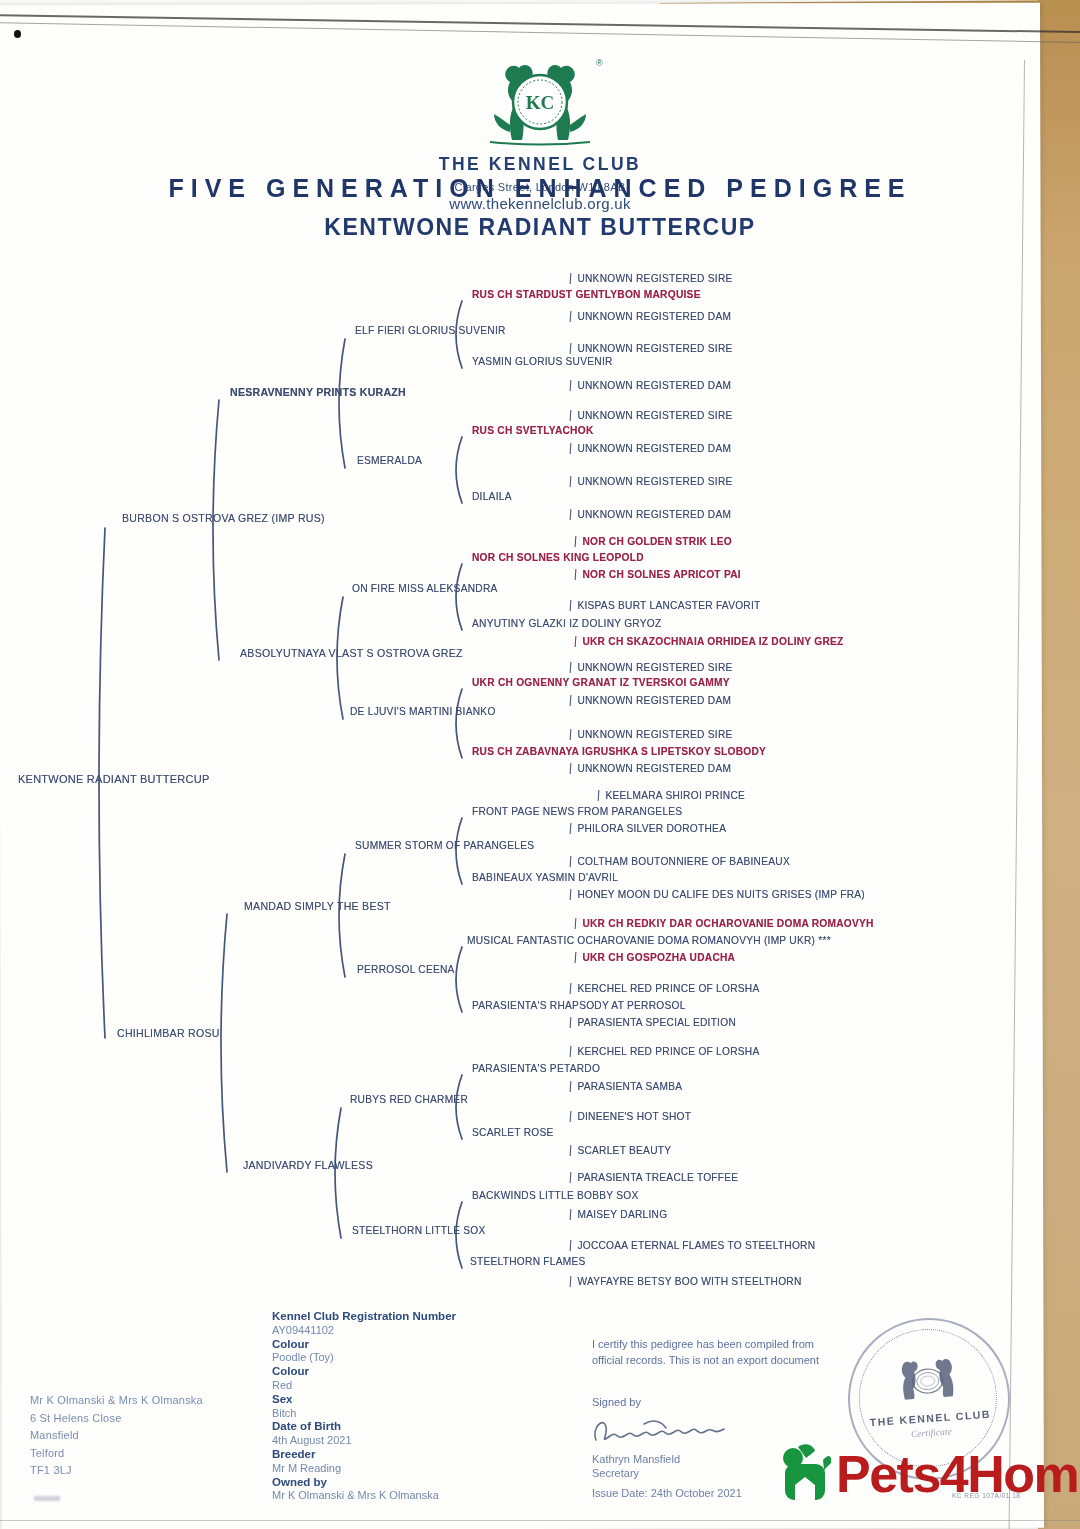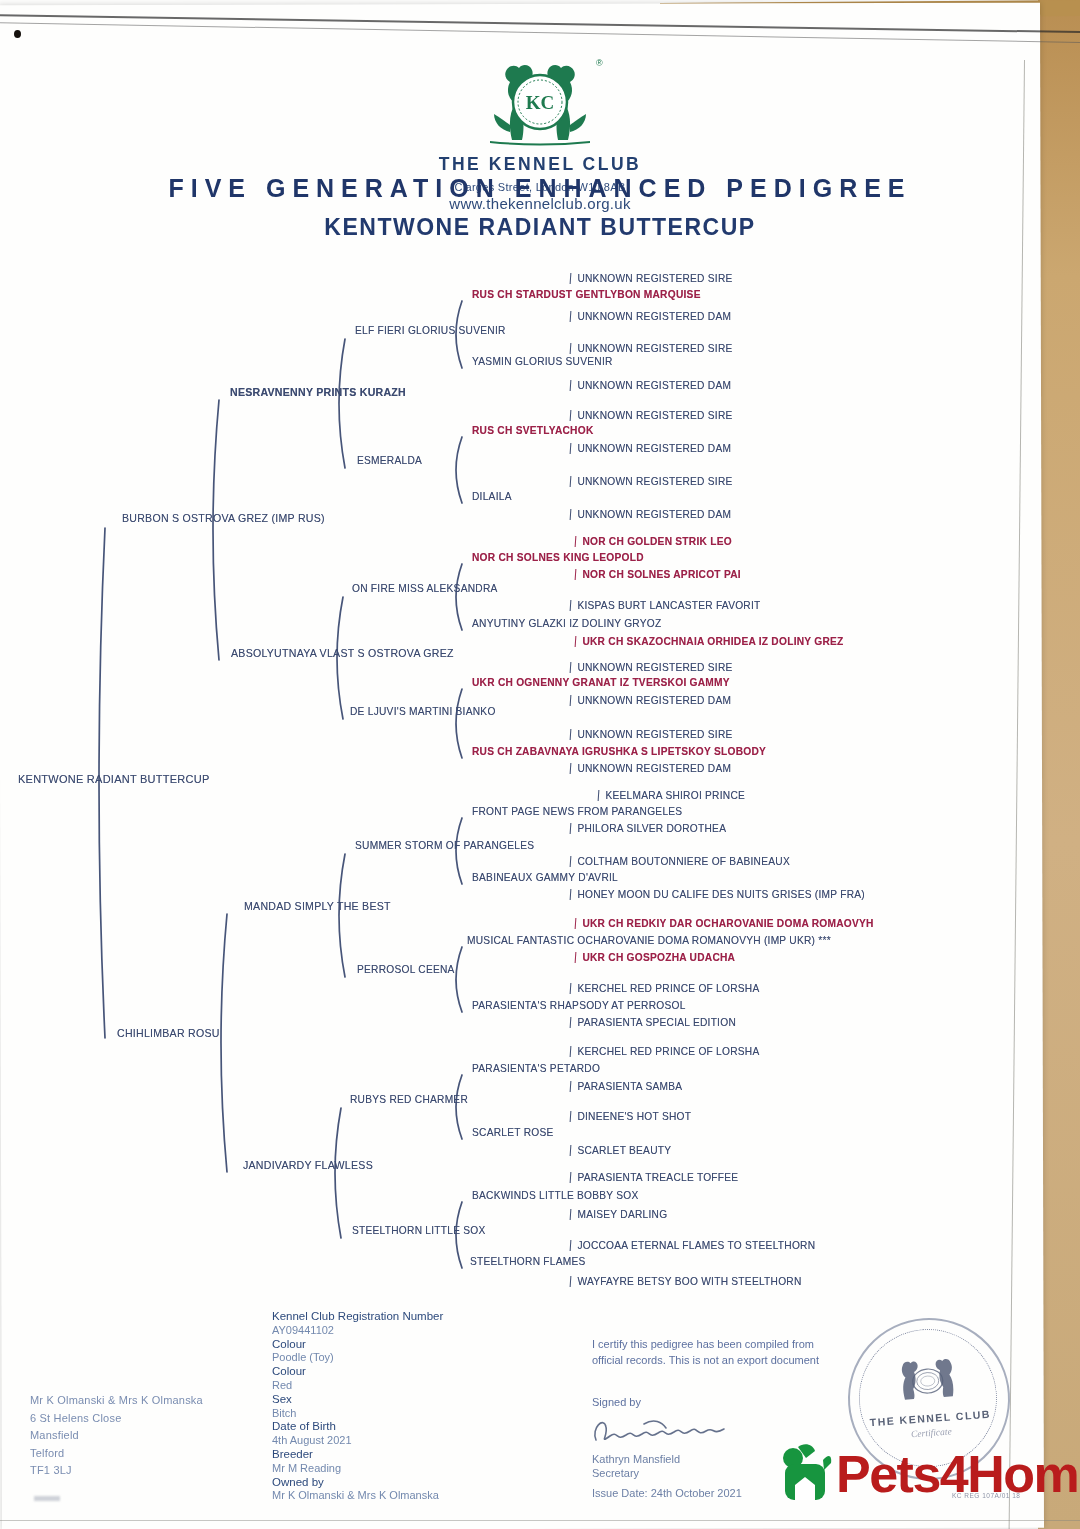--- a/index.html
+++ b/index.html
@@ -43,21 +43,21 @@
   .node.g1,.node.g2{font-size:10.6px;}
   .node.red{color:#9c2148;font-weight:bold;text-shadow:0 0 .4px rgba(150,30,70,.45);}
   .tick{display:inline-block;width:1.4px;height:11px;background:currentColor;
     margin-right:6px;vertical-align:-2px;transform:rotate(4deg);}
   .bracket-layer{position:absolute;left:0;top:0;}
   .bracket-layer path{stroke:#2d3d66;stroke-width:1.7;fill:none;opacity:.88;stroke-linecap:round;}
 
   
   .addr-block{position:absolute;left:30px;top:1392px;font-size:11px;color:#7a8db1;line-height:17.5px;letter-spacing:.2px;}
   .fields{position:absolute;left:272px;top:1310px;width:330px;}
-  .flabel{font-weight:normal;color:#2d4a7c;font-size:11.5px;line-height:13.8px;}
+  .flabel{font-weight:bold;color:#2d4a7c;font-size:11.5px;line-height:13.8px;}
   .fvalue{color:#7389ae;font-size:11px;line-height:13.8px;}
   .certify{position:absolute;left:592px;top:1336px;width:250px;font-size:11px;color:#5d71a0;line-height:16px;}
   .signedby{position:absolute;left:592px;top:1396px;font-size:11px;color:#5d71a0;}
   .signature{position:absolute;left:586px;top:1408px;}
   .signature path{stroke:#4a5878;stroke-width:1.6;fill:none;stroke-linecap:round;opacity:.85;}
   .signatory{position:absolute;left:592px;top:1452px;font-size:11px;color:#6d80a6;line-height:14px;}
   .issuedate{position:absolute;left:592px;top:1487px;font-size:11px;color:#6d80a6;}
 
   
   .stamp{position:absolute;left:848px;top:1318px;width:158px;height:158px;border-radius:50%;
@@ -125,41 +125,41 @@
     <path d="M 462 818 Q 450 851 462 884"></path>
     <path d="M 462 947 Q 450 979.5 462 1012"></path>
     <path d="M 462 1075 Q 450 1107 462 1139"></path>
     <path d="M 462 1202 Q 450 1235 462 1268"></path>
   </svg>
 <div class="tree">
     <div class="node g0" style="left: 18px; top: 773px;">KENTWONE RADIANT BUTTERCUP</div>
     <div class="node g1" style="left: 122px; top: 512px;">BURBON S OSTROVA GREZ (IMP RUS)</div>
     <div class="node g1" style="left: 117px; top: 1027px;">CHIHLIMBAR ROSU</div>
     <div class="node g2" style="left: 230px; top: 386px; font-weight: bold;">NESRAVNENNY PRINTS KURAZH</div>
-    <div class="node g2" style="left: 231px; top: 647px; text-align: center;">ABSOLYUTNAYA VLAST S OSTROVA GREZ</div>
+    <div class="node g2" style="left: 240px; top: 647px; text-align: center;">ABSOLYUTNAYA VLAST S OSTROVA GREZ</div>
     <div class="node g2" style="left: 244px; top: 900px;">MANDAD SIMPLY THE BEST</div>
     <div class="node g2" style="left: 243px; top: 1159px;">JANDIVARDY FLAWLESS</div>
     <div class="node g3" style="left: 355px; top: 325px;">ELF FIERI GLORIUS SUVENIR</div>
     <div class="node g3" style="left: 357px; top: 455px;">ESMERALDA</div>
     <div class="node g3" style="left: 352px; top: 583px;">ON FIRE MISS ALEKSANDRA</div>
     <div class="node g3" style="left: 350px; top: 706px;">DE LJUVI'S MARTINI BIANKO</div>
     <div class="node g3" style="left: 355px; top: 840px;">SUMMER STORM OF PARANGELES</div>
     <div class="node g3" style="left: 357px; top: 964px;">PERROSOL CEENA</div>
     <div class="node g3" style="left: 350px; top: 1094px;">RUBYS RED CHARMER</div>
     <div class="node g3" style="left: 352px; top: 1225px;">STEELTHORN LITTLE SOX</div>
     <div class="node g4 red" style="left: 472px; top: 289px;">RUS CH STARDUST GENTLYBON MARQUISE</div>
     <div class="node g4" style="left: 472px; top: 356px;">YASMIN GLORIUS SUVENIR</div>
     <div class="node g4 red" style="left: 472px; top: 425px;">RUS CH SVETLYACHOK</div>
     <div class="node g4" style="left: 472px; top: 491px;">DILAILA</div>
     <div class="node g4 red" style="left: 472px; top: 552px;">NOR CH SOLNES KING LEOPOLD</div>
     <div class="node g4" style="left: 472px; top: 618px;">ANYUTINY GLAZKI IZ DOLINY GRYOZ</div>
     <div class="node g4 red" style="left: 472px; top: 677px;">UKR CH OGNENNY GRANAT IZ TVERSKOI GAMMY</div>
     <div class="node g4 red" style="left: 472px; top: 746px;">RUS CH ZABAVNAYA IGRUSHKA S LIPETSKOY SLOBODY</div>
     <div class="node g4" style="left: 472px; top: 806px;">FRONT PAGE NEWS FROM PARANGELES</div>
-    <div class="node g4" style="left: 472px; top: 872px;">BABINEAUX GAMMY D'AVRIL</div>
+    <div class="node g4" style="left: 472px; top: 872px;">BABINEAUX YASMIN D'AVRIL</div>
     <div class="node g4" style="left: 467px; top: 935px;">MUSICAL FANTASTIC OCHAROVANIE DOMA ROMANOVYH (IMP UKR) ***</div>
     <div class="node g4" style="left: 472px; top: 1000px;">PARASIENTA'S RHAPSODY AT PERROSOL</div>
     <div class="node g4" style="left: 472px; top: 1063px;">PARASIENTA'S PETARDO</div>
     <div class="node g4" style="left: 472px; top: 1127px;">SCARLET ROSE</div>
     <div class="node g4" style="left: 472px; top: 1190px;">BACKWINDS LITTLE BOBBY SOX</div>
     <div class="node g4" style="left: 470px; top: 1256px;">STEELTHORN FLAMES</div>
     <div class="node g5" style="left: 570px; top: 273px;"><span class="tick"></span>UNKNOWN REGISTERED SIRE</div>
     <div class="node g5" style="left: 570px; top: 311px;"><span class="tick"></span>UNKNOWN REGISTERED DAM</div>
     <div class="node g5" style="left: 570px; top: 343px;"><span class="tick"></span>UNKNOWN REGISTERED SIRE</div>
     <div class="node g5" style="left: 570px; top: 380px;"><span class="tick"></span>UNKNOWN REGISTERED DAM</div>

